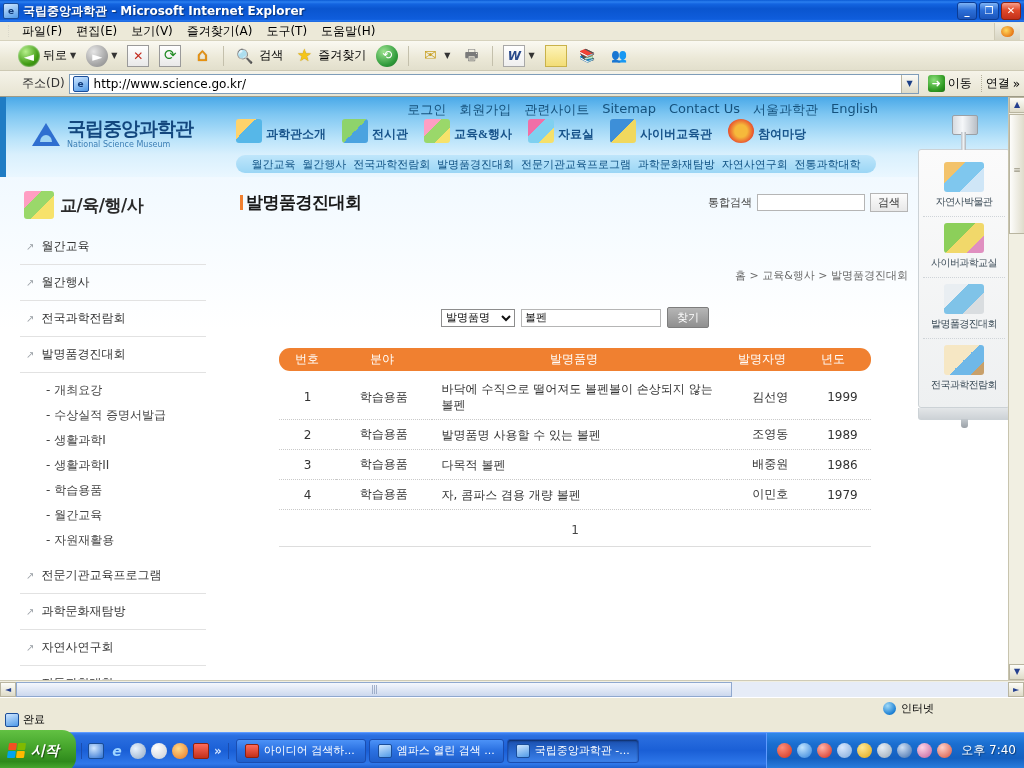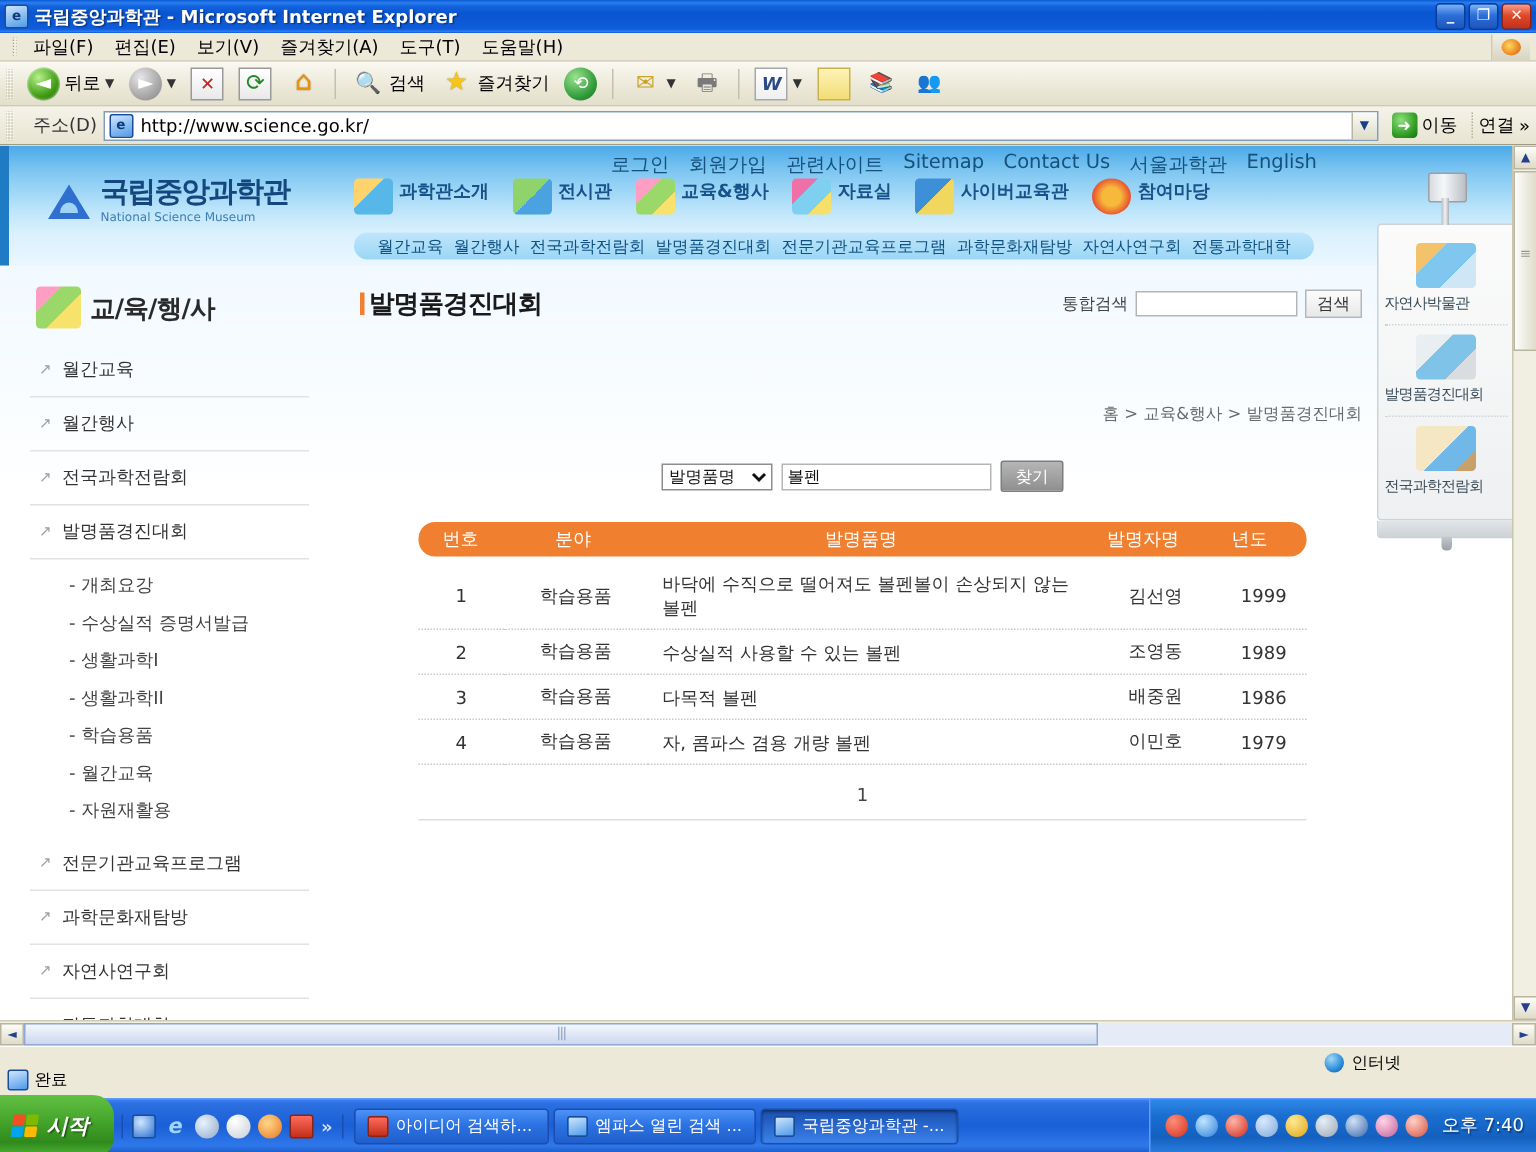--- a/index.html
+++ b/index.html
@@ -108,21 +108,21 @@
     border-left:6px solid #1f7cc4;
   }
   .topnav { position:absolute; right:130px; top:4px; display:flex; gap:13px; font-size:13px; color:#15517c; }
   .topnav span { white-space:nowrap; }
   .logo-blk { position:absolute; left:26px; top:22px; display:flex; align-items:center; gap:7px; }
   .logo-tri { width:0;height:0;border-left:14px solid transparent;border-right:14px solid transparent;border-bottom:23px solid #2f6fd0; position:relative;}
   .logo-tri::after{content:""; position:absolute; left:-6px; top:12px; width:12px;height:7px;border-radius:50%/100% 100% 0 0; background:#9fd4f5;}
   .logo-txt-k { font-size:19px; font-weight:bold; color:#13477e; letter-spacing:-1px; line-height:1;}
   .logo-txt-e { font-size:8px; color:#3d7fb5; letter-spacing:0px; margin-top:2px;}
   .mainnav { position:absolute; left:230px; top:22px; display:flex; gap:16px; align-items:center; }
-  .mn-item { display:flex; align-items:flex-start; gap:4px; font-size:12px; font-weight:bold; color:#17538a; white-space:nowrap;}
+  .mn-item { display:flex; align-items:flex-end; gap:4px; font-size:12px; font-weight:bold; color:#17538a; white-space:nowrap;font-family:Liberation Serif, serif;}
   .mn-ico { width:26px; height:24px; border-radius:3px; display:inline-block; }
   .mn-1 { background:linear-gradient(135deg,#ffd36b 0 40%,#56b7e8 40% 100%); }
   .mn-2 { background:linear-gradient(135deg,#8ed36b 0 50%,#4aa3e0 50% 100%); }
   .mn-3 { background:linear-gradient(135deg,#ff9ec3 0 35%,#9ad86a 35% 70%, #f7e26b 70% 100%); }
   .mn-4 { background:linear-gradient(135deg,#f06fa7 0 35%,#7fd0f0 35% 70%,#f5e06a 70% 100%); }
   .mn-5 { background:linear-gradient(135deg,#3d8fd8 0 50%,#f0d85e 50% 100%); }
   .mn-6 { background:radial-gradient(circle at 50% 50%, #f6b93b 35%, #e8552f 70%); border-radius:50%; }
 
   .subnav { position:absolute; left:230px; top:58px; width:640px; height:18px;
             background: linear-gradient(180deg,#bfe6fb,#9bd6f5); border-radius:9px;
@@ -164,21 +164,21 @@
   .c-name { width:290px; text-align:left; padding-left:10px !important; line-height:1.35;}
   .c-inv { width:86px; text-align:center; }
   .c-year { width:56px; text-align:center; }
   .pager { width:592px; margin:0 auto; text-align:center; font-size:12px; color:#444; padding:13px 0 9px 0; border-bottom:1px solid #ddd;}
 
   .rcol { position:absolute; right:-2px; top:-62px; width:92px; }
   .rc-hook { width:92px; height:34px; position:relative; }
   .rc-hook::before{content:""; position:absolute; left:34px; top:0; width:24px; height:18px; background:linear-gradient(90deg,#d7dbe0,#f5f7f9 40%,#b9bfc6); border:1px solid #9aa0a6; border-radius:2px;}
   .rc-hook::after{content:""; position:absolute; left:43px; top:17px; width:5px; height:18px; background:linear-gradient(90deg,#b9bfc6,#eef1f3,#aab0b6);}
   .rc-panel { width:92px; background:linear-gradient(180deg,#fbfbfb,#eef0f1); border:1px solid #ccd2d6; border-radius:3px; padding:6px 4px 8px 4px; }
-  .rc-item { text-align:left; padding:6px 0 7px 0; border-bottom:1px dotted #cfd4d8;}
+  .rc-item { text-align:center; padding:6px 0 7px 0; border-bottom:1px dotted #cfd4d8;}
   .rc-item:last-child { border-bottom:none; }
   .rc-ico { width:40px; height:30px; margin:0 auto 3px auto; border-radius:3px; }
   .ri1 { background:linear-gradient(135deg,#f3c36b 0 30%,#7fc7ee 30% 65%,#cfe6f7 65% 100%); }
   .ri2 { background:linear-gradient(135deg,#8ccf5a 0 45%,#f1d86a 45% 75%,#e08fc0 75% 100%); }
   .ri3 { background:linear-gradient(135deg,#e9eef2 0 35%,#7fc3e8 35% 70%,#d9dde0 70% 100%); }
   .ri4 { background:linear-gradient(135deg,#f6e7c4 0 50%,#6fb8e8 50% 80%,#c8a06a 80% 100%); }
   .rc-lbl { font-size:10px; color:#3b4b57; letter-spacing:-0.6px; white-space:nowrap;}
   .rc-foot { width:92px; height:12px; background:linear-gradient(180deg,#e3e6e8,#cdd2d6); border:1px solid #ccd2d6; border-top:none; border-radius:0 0 3px 3px; position:relative;}
   .rc-foot::after{content:""; position:absolute; left:42px; top:11px; width:7px;height:9px; background:linear-gradient(180deg,#c2c8cd,#9aa0a6); border-radius:0 0 3px 3px;}
 
@@ -493,21 +493,21 @@
               <tr>
                 <td class="c-no">1</td>
                 <td class="c-field">학습용품</td>
                 <td class="c-name">바닥에 수직으로 떨어져도 볼펜볼이 손상되지 않는 볼펜</td>
                 <td class="c-inv">김선영</td>
                 <td class="c-year">1999</td>
               </tr>
               <tr>
                 <td class="c-no">2</td>
                 <td class="c-field">학습용품</td>
-                <td class="c-name">수상실적 사용할 수 있는 볼펜</td>
+                <td class="c-name">발명품명 사용할 수 있는 볼펜</td>
                 <td class="c-inv">조영동</td>
                 <td class="c-year">1989</td>
               </tr>
               <tr>
                 <td class="c-no">3</td>
                 <td class="c-field">학습용품</td>
                 <td class="c-name">다목적 볼펜</td>
                 <td class="c-inv">배중원</td>
                 <td class="c-year">1986</td>
               </tr>
@@ -527,20 +527,24 @@
         </div>
 
         <div class="rcol">
           <div class="rc-hook"></div>
           <div class="rc-panel">
             <div class="rc-item">
               <div class="rc-ico ri1"></div>
               <div class="rc-lbl">자연사박물관</div>
             </div>
             <div class="rc-item">
+              <div class="rc-ico ri2"></div>
+              <div class="rc-lbl">사이버과학교실</div>
+            </div>
+            <div class="rc-item">
               <div class="rc-ico ri3"></div>
               <div class="rc-lbl">발명품경진대회</div>
             </div>
             <div class="rc-item">
               <div class="rc-ico ri4"></div>
               <div class="rc-lbl">전국과학전람회</div>
             </div>
           </div>
           <div class="rc-foot"></div>
         </div>

